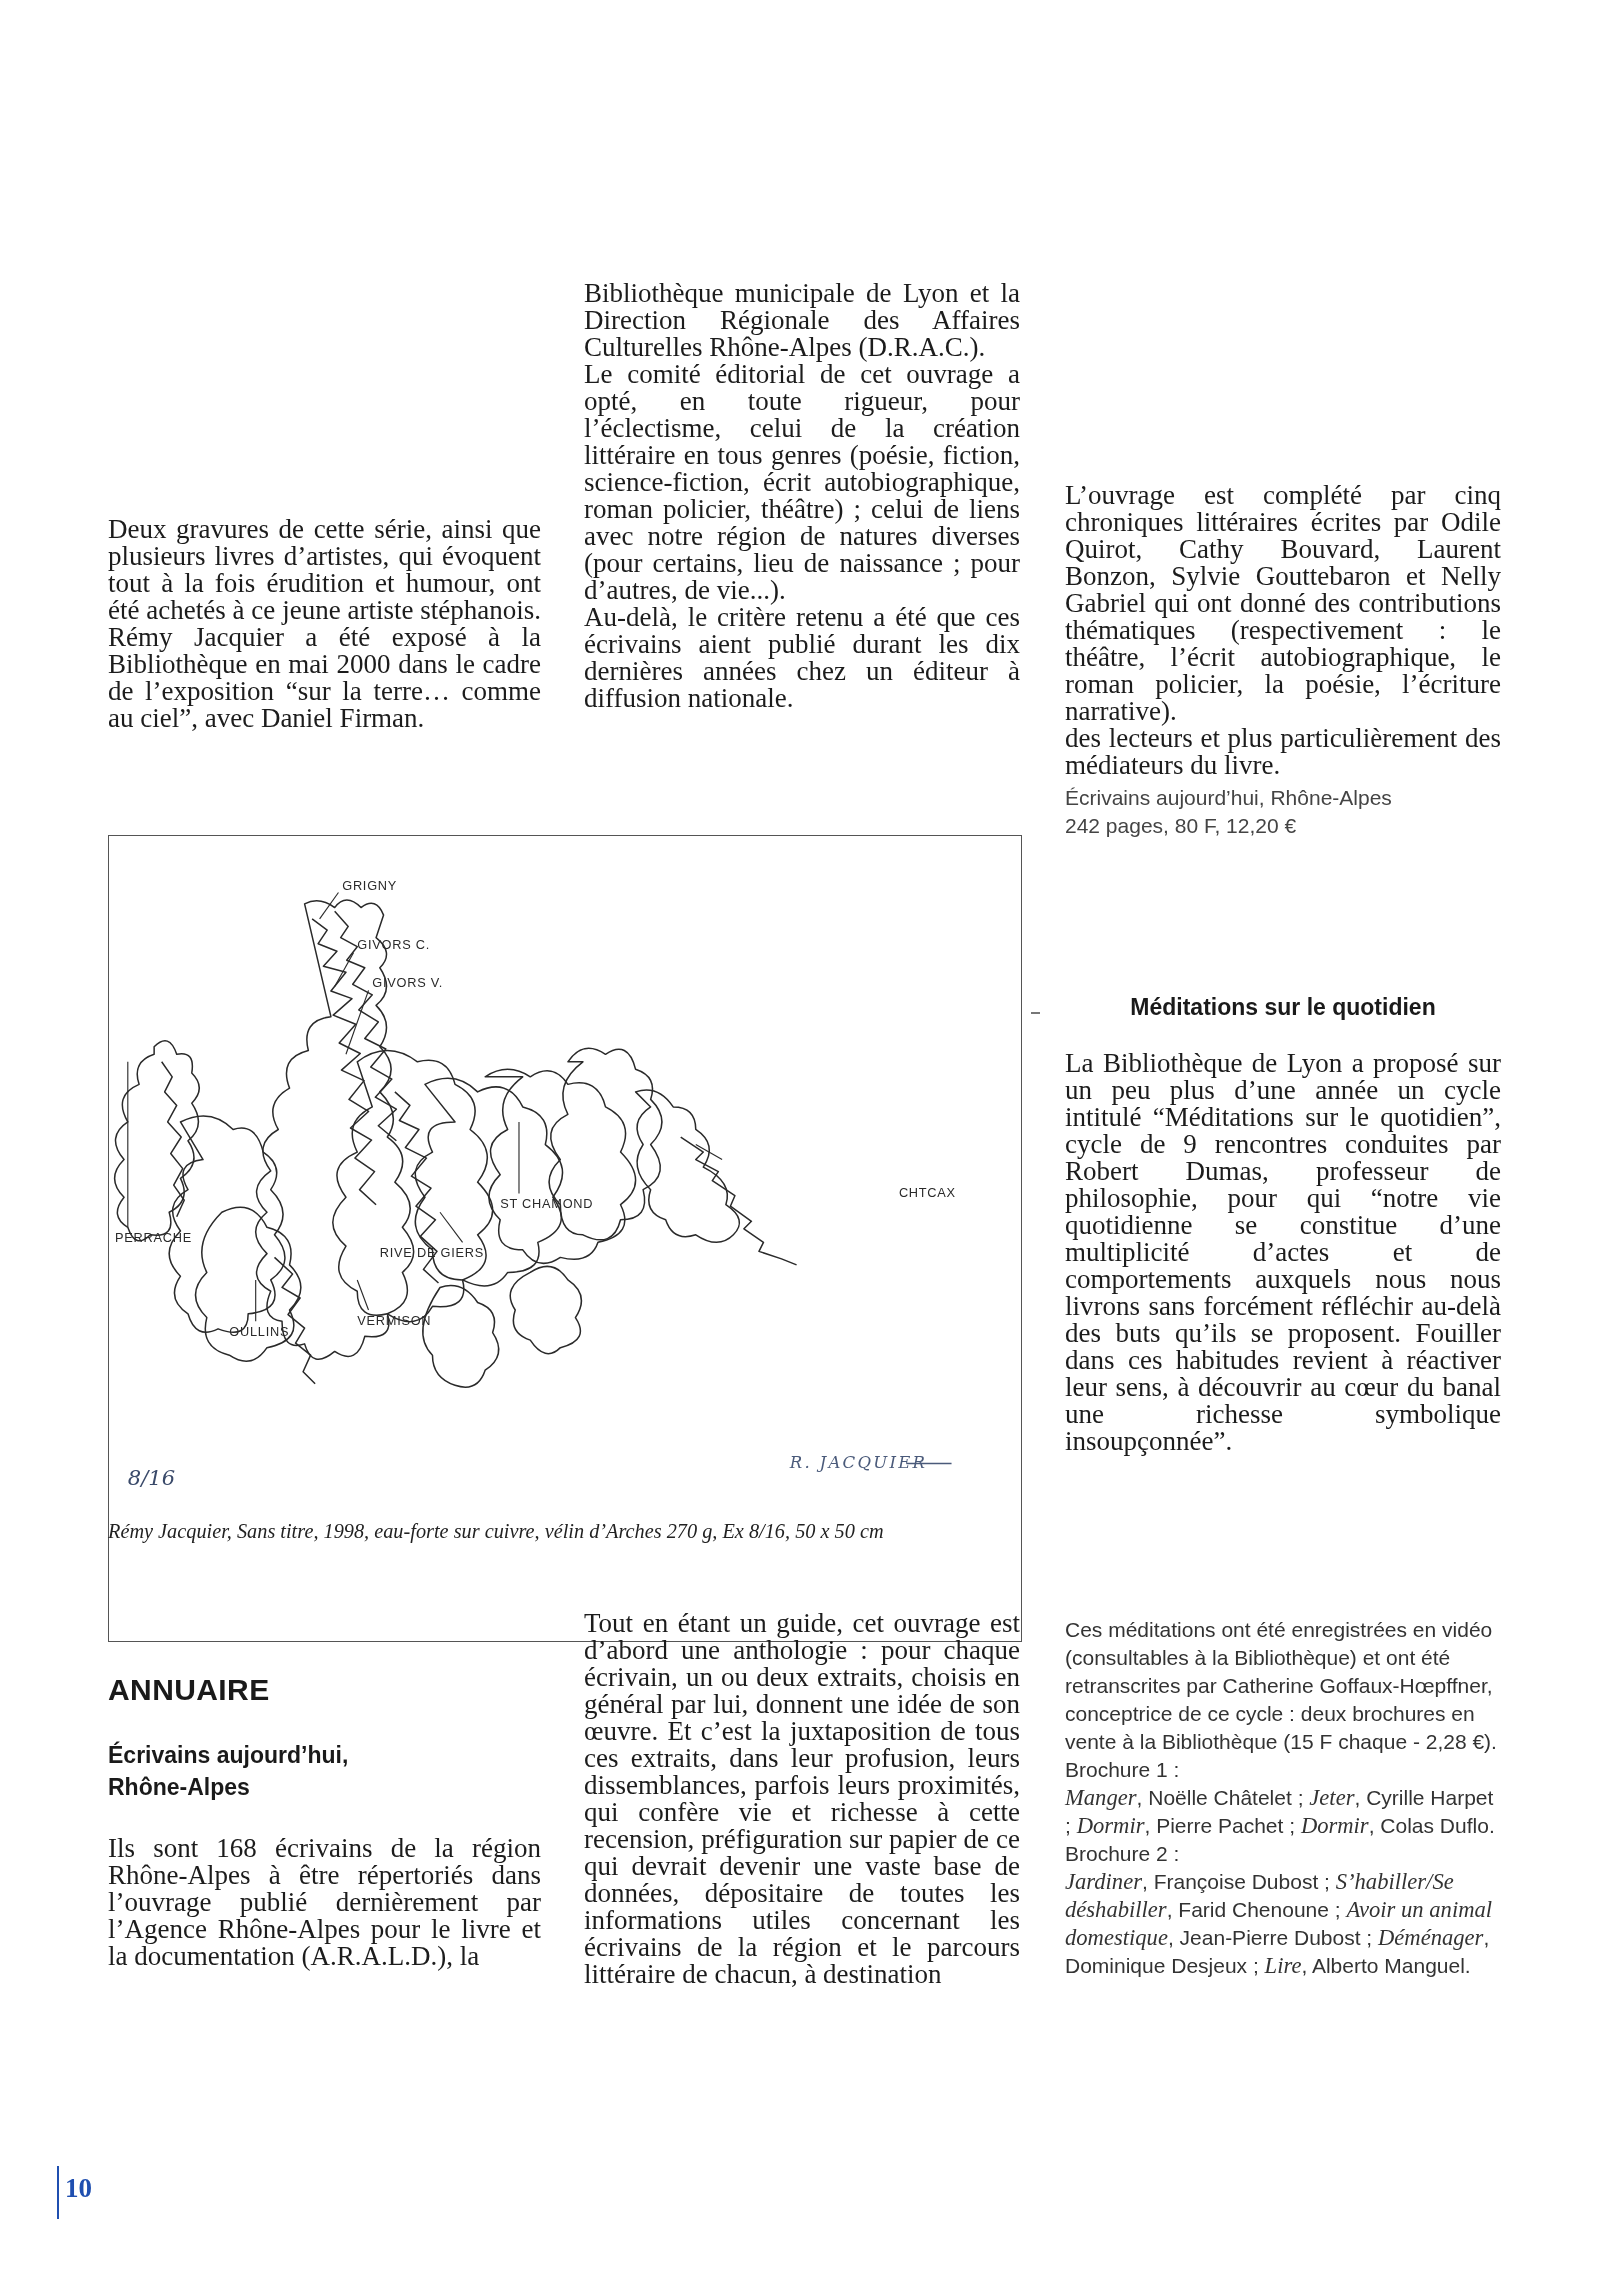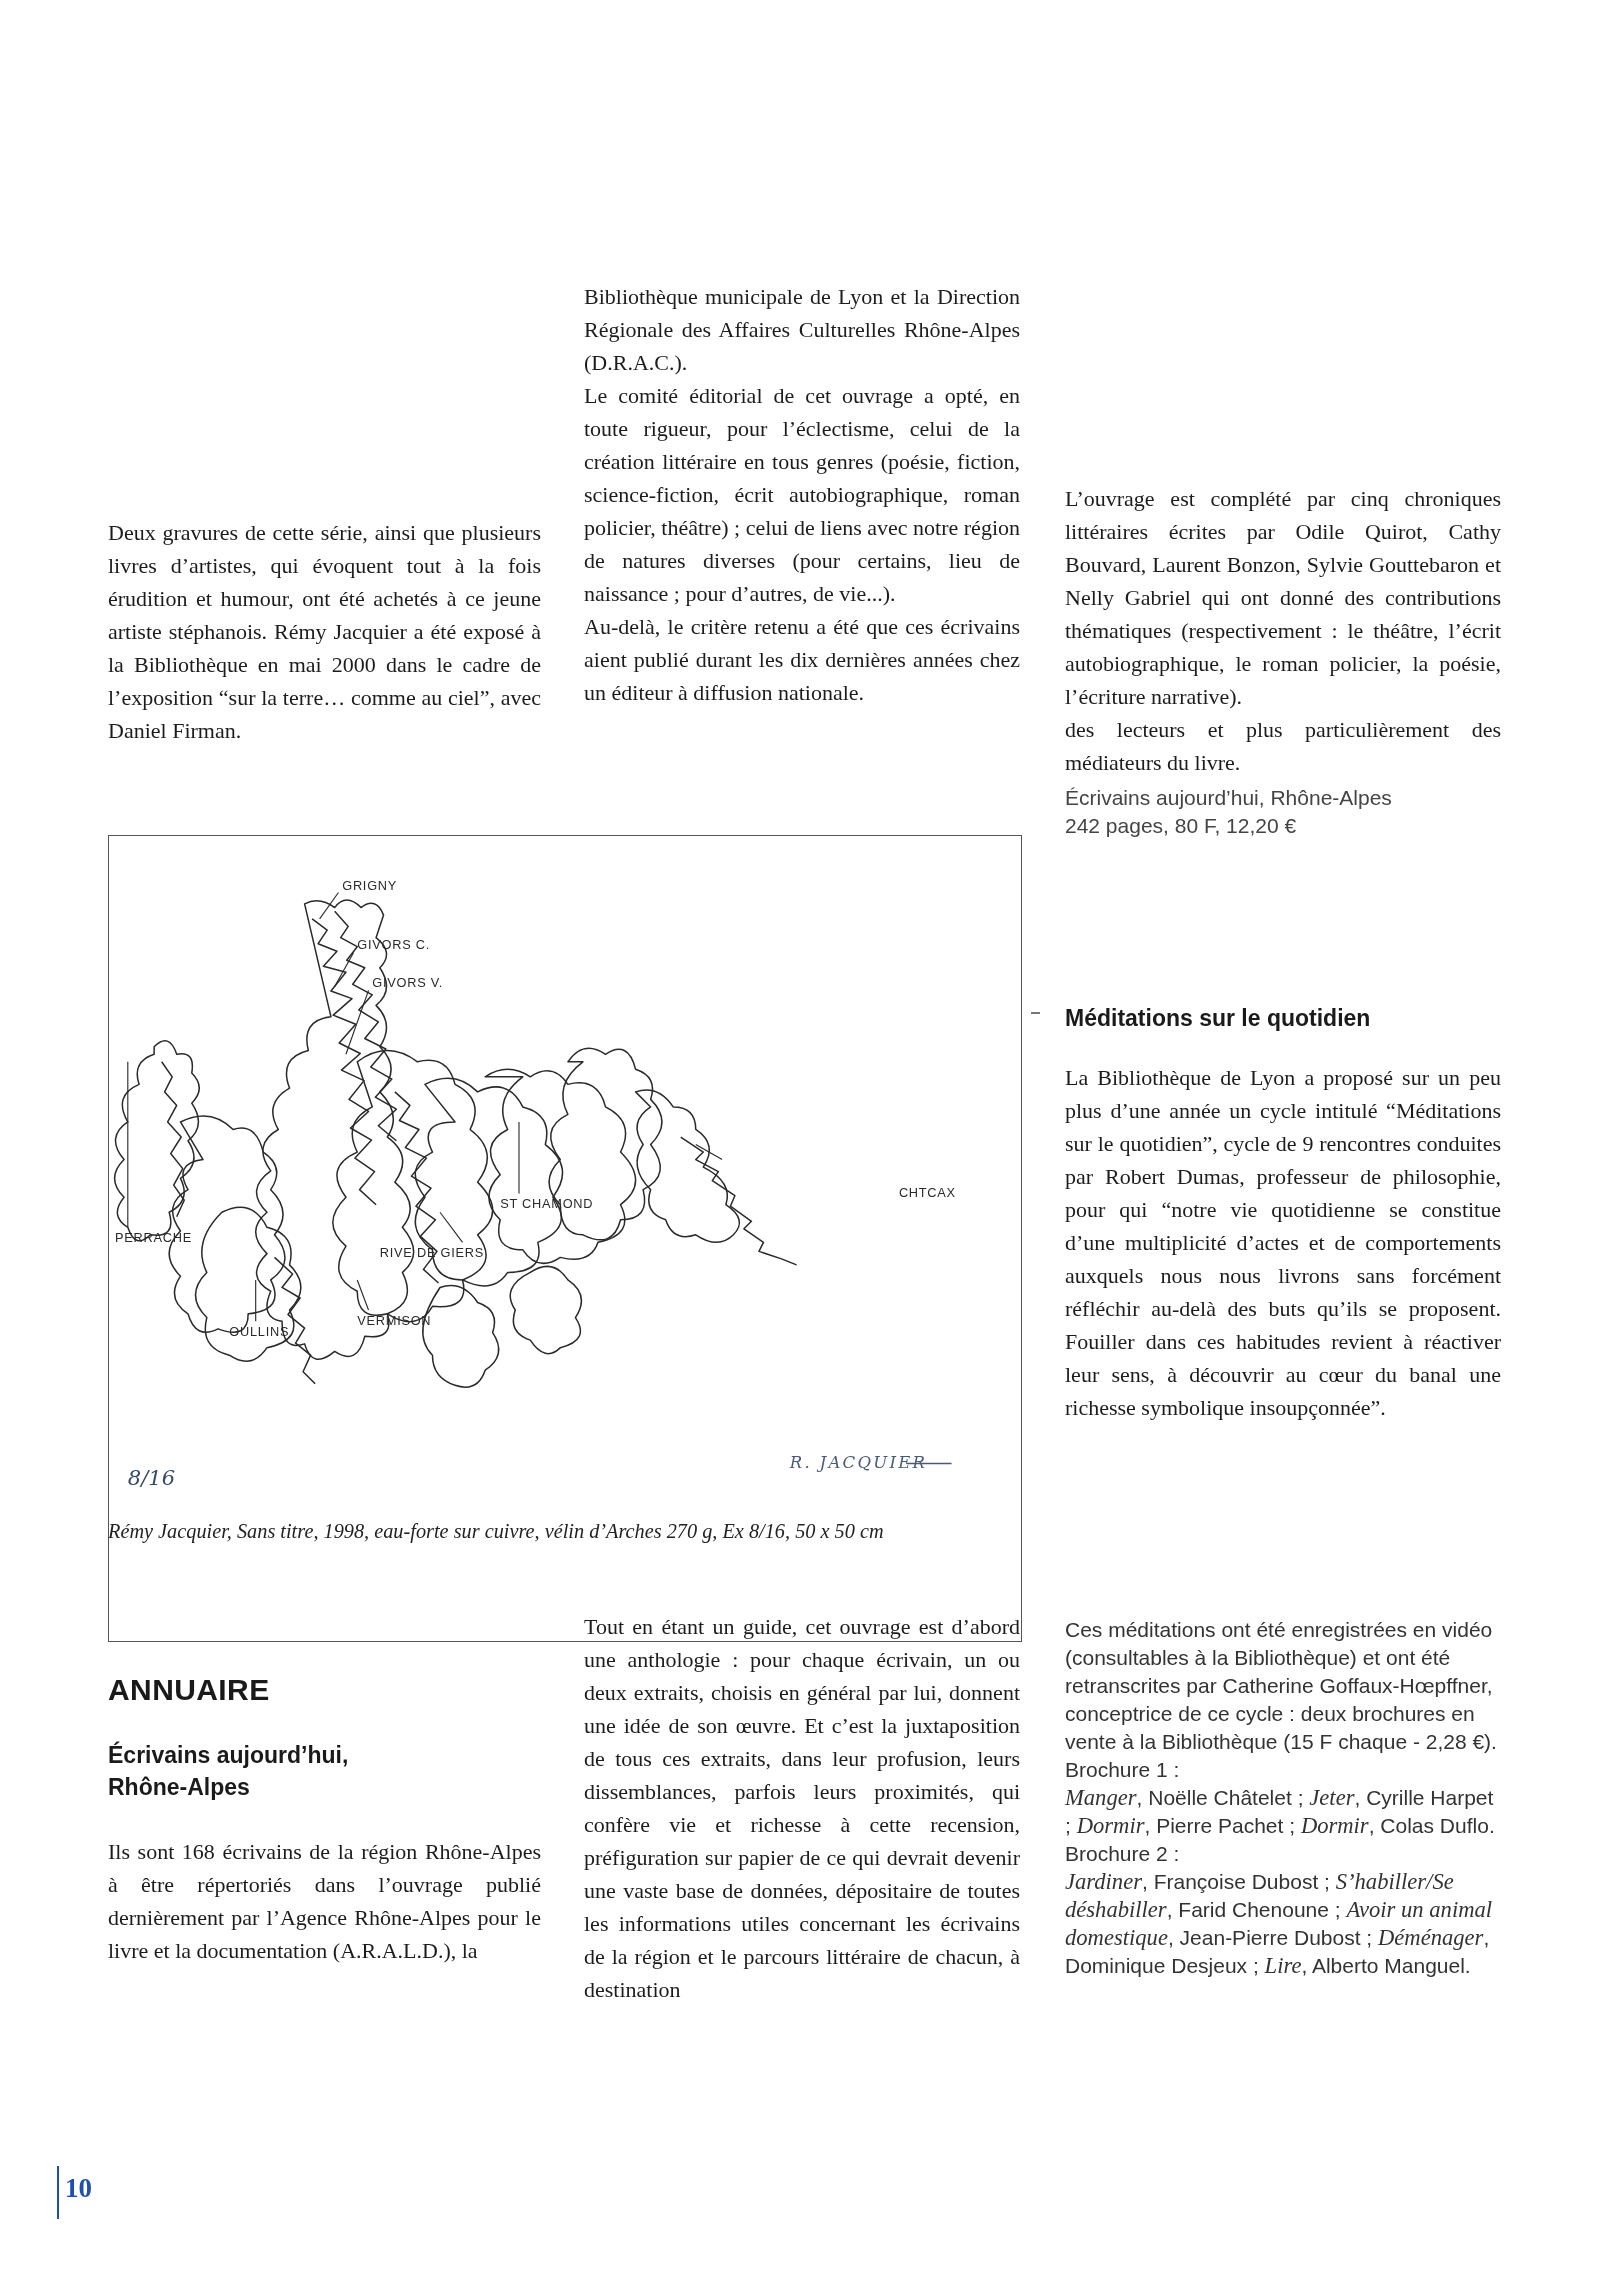--- a/index.html
+++ b/index.html
@@ -2,21 +2,21 @@
 <html style="font-size:12px"><head>
 <meta charset="utf-8">
 <style>
   html, body { margin: 0; padding: 0; background: #ffffff; }
   body {
     width: 1617px; height: 2284px; position: relative; overflow: hidden;
     color: #1c1c1c;
     font-family: "Liberation Serif", "DejaVu Serif", serif;
   }
   .col { position: absolute; }
-  .serif { font-family: "Liberation Serif", "DejaVu Serif", serif; font-size: 22px; line-height: 33px; text-align: justify; margin: 0; }
+  .serif { font-family: "Liberation Serif", "DejaVu Serif", serif; font-size: 27px; line-height: 27px; text-align: justify; margin: 0; }
   .serif p { margin: 0; }
   .sans-small { font-family: "Liberation Sans", "DejaVu Sans", sans-serif; font-size: 21px; line-height: 28px; color: #333; margin: 0; }
   .sans-small p { margin: 0; }
   .sans-small i { font-family: "Liberation Serif", "DejaVu Serif", serif; font-size: 22.6px; }
   .heading-xl { font-family: "Liberation Sans", "DejaVu Sans", sans-serif; font-weight: bold; font-size: 30px; letter-spacing: 0.4px; margin: 0; color: #1a1a1a; }
   .heading-md { font-family: "Liberation Sans", "DejaVu Sans", sans-serif; font-weight: bold; font-size: 23px; line-height: 32px; margin: 0; color: #1a1a1a; }
   .frame { position: absolute; left: 108px; top: 835px; width: 914px; height: 807px; border: 1.5px solid #555; box-sizing: border-box; background: #fff; }
   .frame svg { position: absolute; left: 0; top: 0; }
   .caption { position: absolute; left: 108px; top: 1520px; font-style: italic; font-size: 20.3px; color: #222; font-family: "Liberation Serif", "DejaVu Serif", serif; }
   .page-num { position: absolute; left: 57px; top: 2173px; color: #1f4fb0; font-size: 27px; font-family: "Liberation Serif", "DejaVu Serif", serif; font-weight: bold; }
@@ -95,21 +95,21 @@
     <text x="25" y="862" font-family="DejaVu Serif, serif" font-style="italic" font-size="28" fill="#3a4a6a">8/16</text>
     <text x="905" y="840" font-family="DejaVu Serif, serif" font-style="italic" font-size="22" fill="#4a5a7a" letter-spacing="3">R. JACQUIER</text>
     <line x1="1060" y1="834" x2="1120" y2="834" stroke="#4a5a7a" stroke-width="2"></line>
   </svg>
 </div>
 <div class="caption">Rémy Jacquier, Sans titre, 1998, eau-forte sur cuivre, vélin d’Arches 270 g, Ex 8/16, 50 x 50 cm</div>
 
 <div class="dash"></div>
 
 <div class="col" style="left:1065px; top:975px; width:436px;">
-  <h3 class="heading-md" style="margin-top:27px;">Méditations sur le quotidien</h3>
+  <h3 class="heading-md" style="margin-top:16px;text-align:center;">Méditations sur le quotidien</h3>
   <div class="serif" style="margin-top:27px;">
     <p>La Bibliothèque de Lyon a proposé sur un peu plus d’une année un cycle intitulé “Méditations sur le quotidien”, cycle de 9 rencontres conduites par Robert Dumas, professeur de philosophie, pour qui “notre vie quotidienne se constitue d’une multiplicité d’actes et de comportements auxquels nous nous livrons sans forcément réfléchir au-delà des buts qu’ils se proposent. Fouiller dans ces habitudes revient à réactiver leur sens, à découvrir au cœur du banal une richesse symbolique insoupçonnée”.</p>
   </div>
 </div>
 
 <div class="col sans-small" style="left:1065px; top:1616px; width:436px;">
   <p>Ces méditations ont été enregistrées en vidéo (consultables à la Bibliothèque) et ont été retranscrites par Catherine Goffaux-Hœpffner, conceptrice de ce cycle : deux brochures en vente à la Bibliothèque (15 F chaque - 2,28 €).</p>
   <p>Brochure 1 :</p>
   <p>
     <i>Manger</i><span>, Noëlle Châtelet ; </span><i>Jeter</i><span>, Cyrille Harpet ; </span><i>Dormir</i><span>, Pierre Pachet ; </span><i>Dormir</i><span>, Colas Duflo.</span>

